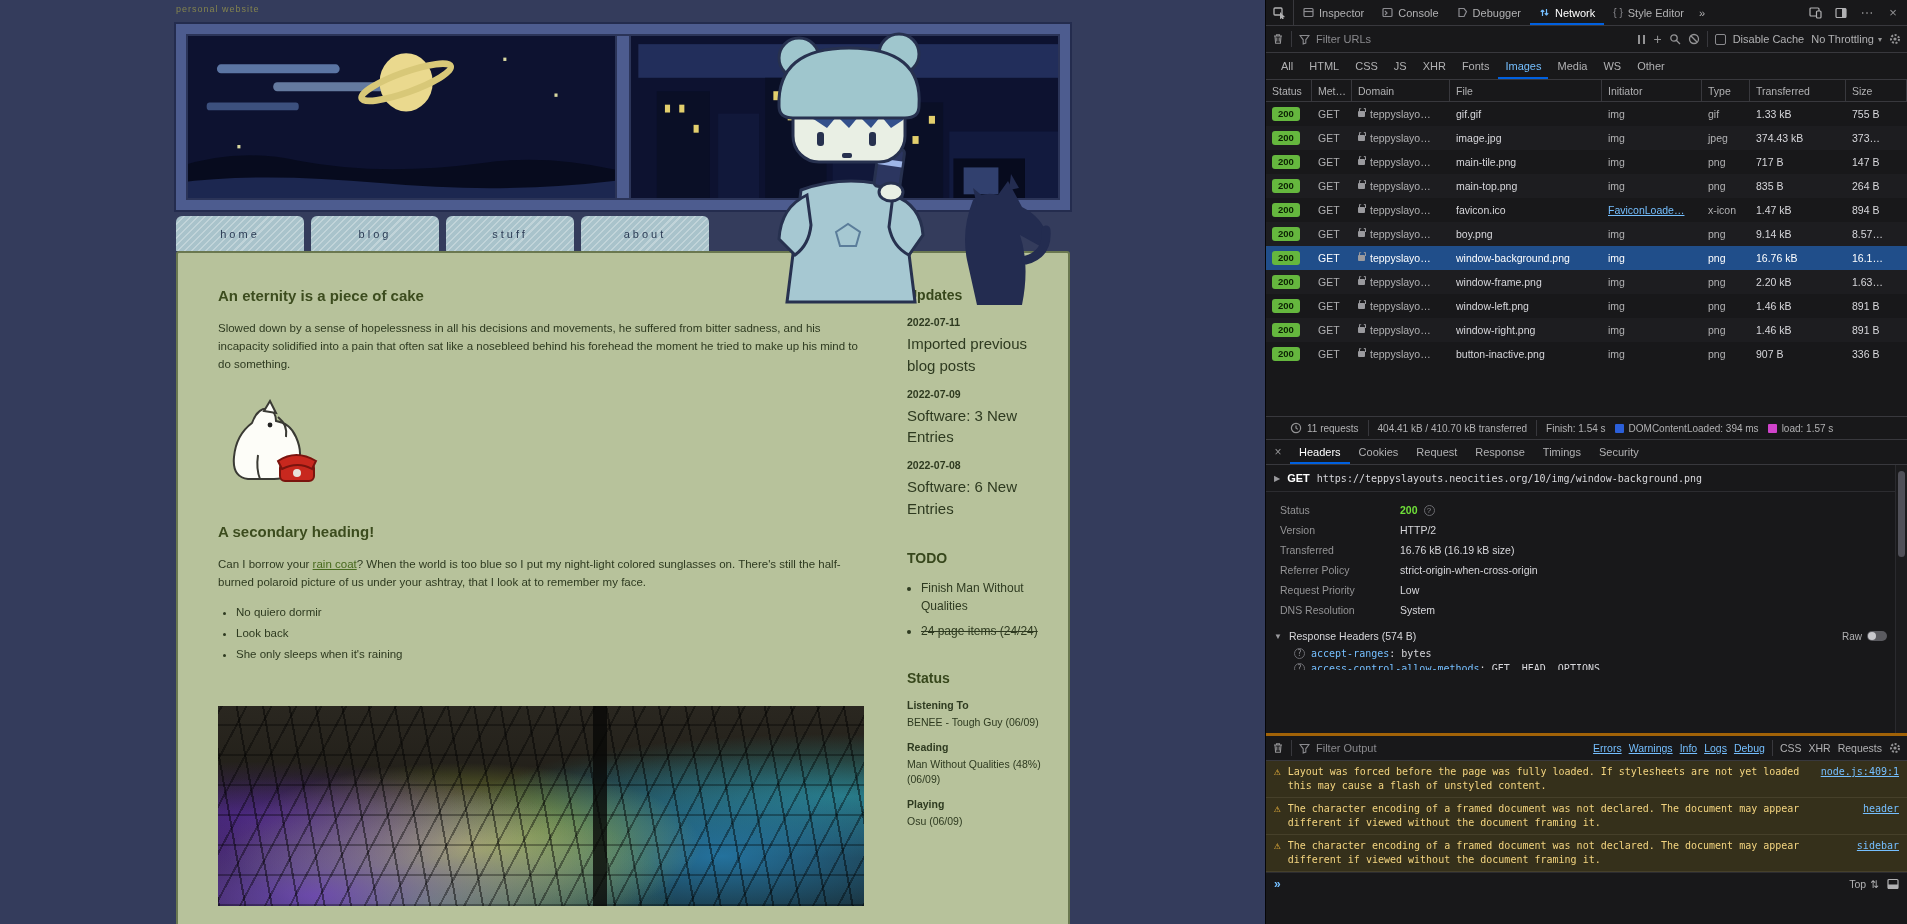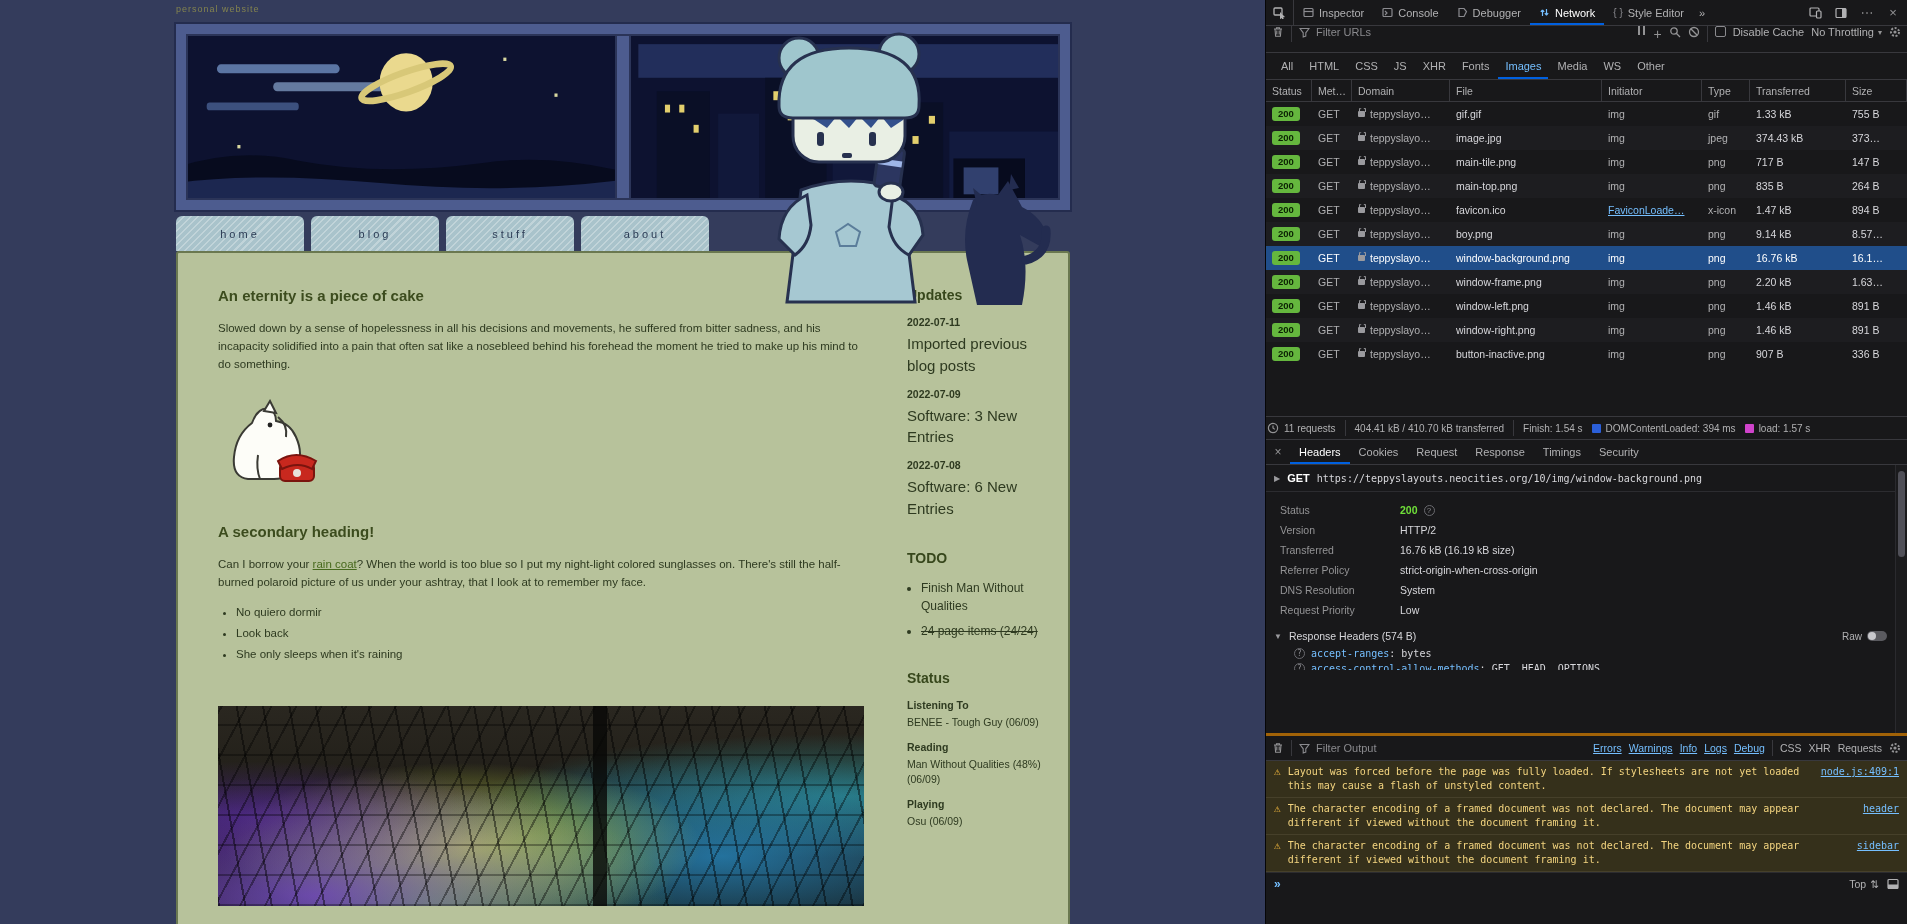--- a/index.html
+++ b/index.html
@@ -69,21 +69,21 @@
 
   .dt-tabbar{height:26px;display:flex;align-items:stretch;border-bottom:1px solid #38383d;flex:none}
   .dt-pick{width:28px;display:flex;align-items:center;justify-content:center;border-right:1px solid #38383d;cursor:pointer}
   .dt-tab{display:flex;align-items:center;gap:5px;padding:0 9px;color:#b1b1b3;cursor:pointer;white-space:nowrap}
   .dt-tab.active{color:#fff;box-shadow:inset 0 -2px 0 #0060df}
   .dt-tab .glyph{font-size:10px;color:#8b8b90}
   .dt-more{display:flex;align-items:center;padding:0 6px;color:#b1b1b3;cursor:pointer}
   .dt-right{margin-left:auto;display:flex;align-items:center;gap:2px;padding-right:2px}
   .dt-right .icon{width:24px;height:24px;font-size:13px}
 
-  .net-toolbar{height:27px;display:flex;align-items:flex-start;gap:7px;padding:0 6px;border-bottom:1px solid #38383d;flex:none}
+  .net-toolbar{height:27px;display:flex;align-items:center;gap:7px;padding:0 6px;border-bottom:1px solid #38383d;flex:none}
   .filter-box{display:flex;align-items:center;gap:6px;flex:1;min-width:0}
   .filter-box input{background:transparent;border:none;outline:none;color:#d7d7db;font-size:11px;width:100%;font-family:"Liberation Sans",sans-serif}
   .filter-box input::placeholder{color:#8a8a8e}
   .pause-icon i{display:inline-block;width:2.5px;height:9px;background:#939395;margin:0 1.2px}
   .plus-glyph{font-size:14px;color:#939395}
   .checkbox{width:11px;height:11px;border:1px solid #8a8a8e;border-radius:2px;background:transparent;display:inline-block;cursor:pointer}
   .throttle{display:flex;align-items:center;gap:4px;color:#b1b1b3;cursor:pointer;white-space:nowrap}
   .caret{font-size:8px;color:#939395}
   .tool-label{color:#b1b1b3;white-space:nowrap;cursor:pointer}
 
@@ -101,21 +101,21 @@
   .net-row:nth-child(even){background:#1d1d20}
   .net-row .cell{padding:0 6px;overflow:hidden;white-space:nowrap;display:flex;align-items:center}
   .net-row .file{color:#d7d7db}
   .badge{background:#65b73e;color:#0b2103;font-weight:bold;font-size:9.5px;padding:1px 6px;border-radius:3px;line-height:1.2}
   .lock{display:inline-block;width:7px;height:6px;background:#9a9a9e;border-radius:1px;position:relative;margin-right:5px;flex:none}
   .lock::before{content:"";position:absolute;top:-4px;left:1px;width:5px;height:4px;border:1.5px solid #9a9a9e;border-bottom:none;border-radius:3px 3px 0 0}
   .net-row.selected{background:#204e8a;color:#fff}
   .net-row.selected .file{color:#fff}
   .link-text{color:#75bfff;text-decoration:underline}
 
-  .net-summary{height:24px;display:flex;align-items:center;gap:9px;padding:0 1px;border-top:1px solid #38383d;border-bottom:1px solid #38383d;color:#b1b1b3;font-size:10px;flex:none;white-space:nowrap;overflow:hidden}
+  .net-summary{height:24px;display:flex;align-items:center;gap:9px;padding:0 24px;border-top:1px solid #38383d;border-bottom:1px solid #38383d;color:#b1b1b3;font-size:10px;flex:none;white-space:nowrap;overflow:hidden}
   .sq{width:9px;height:9px;border-radius:1px;display:inline-block;flex:none}
   .sq.blue{background:#2b5fd9}.sq.pink{background:#d043cb}
   .sum-item{display:flex;align-items:center;gap:5px}
 
   .detail-tabs{height:25px;display:flex;align-items:stretch;border-bottom:1px solid #38383d;flex:none}
   .detail-close{width:24px;display:flex;align-items:center;justify-content:center;color:#939395;cursor:pointer;font-size:12px}
   .detail-tab{display:flex;align-items:center;padding:0 9px;color:#b1b1b3;cursor:pointer}
   .detail-tab.active{color:#fff;box-shadow:inset 0 -2px 0 #0060df}
 
   .detail-body{flex:1;position:relative;overflow:hidden;padding-right:12px}
@@ -654,26 +654,26 @@
         </div>
         <div class="prop-row">
           <span class="prop-name">Transferred</span>
           <span class="prop-value">16.76 kB (16.19 kB size)</span>
         </div>
         <div class="prop-row">
           <span class="prop-name">Referrer Policy</span>
           <span class="prop-value">strict-origin-when-cross-origin</span>
         </div>
         <div class="prop-row">
+          <span class="prop-name">Request Priority</span>
+          <span class="prop-value">Low</span>
+        </div>
+        <div class="prop-row">
           <span class="prop-name">DNS Resolution</span>
           <span class="prop-value">System</span>
-        </div>
-        <div class="prop-row">
-          <span class="prop-name">Request Priority</span>
-          <span class="prop-value">Low</span>
         </div>
       </div>
       <div class="resp-title">
         <span class="tri">▼</span>
         <span>Response Headers (574 B)</span>
         <span class="raw-wrap">
           <span>Raw</span>
           <span class="toggle"></span>
         </span>
       </div>

